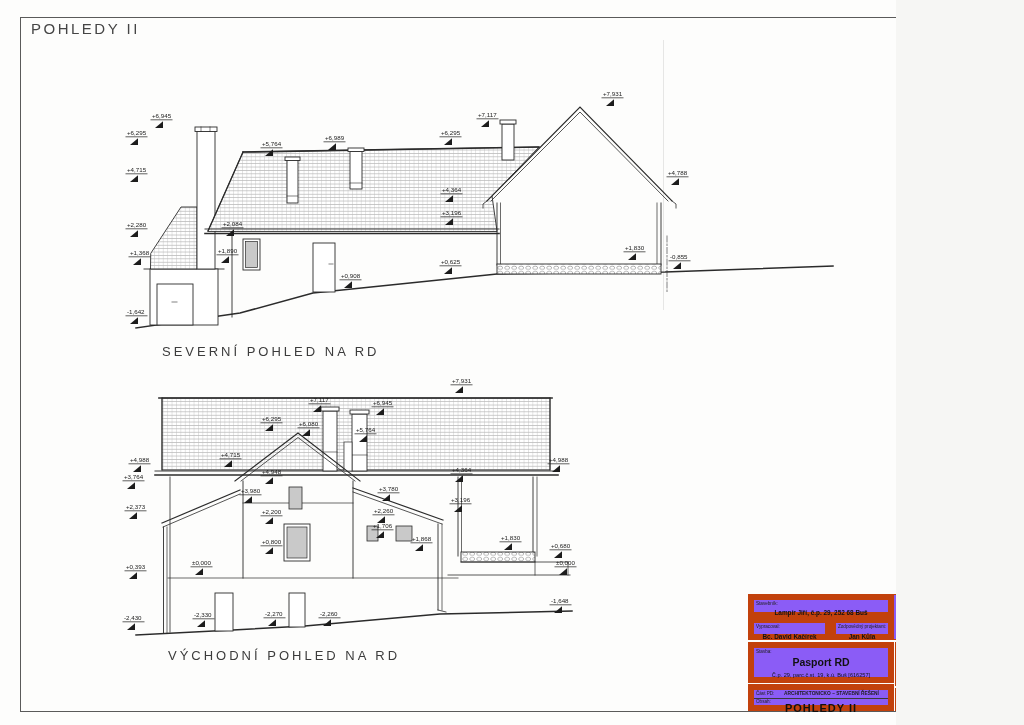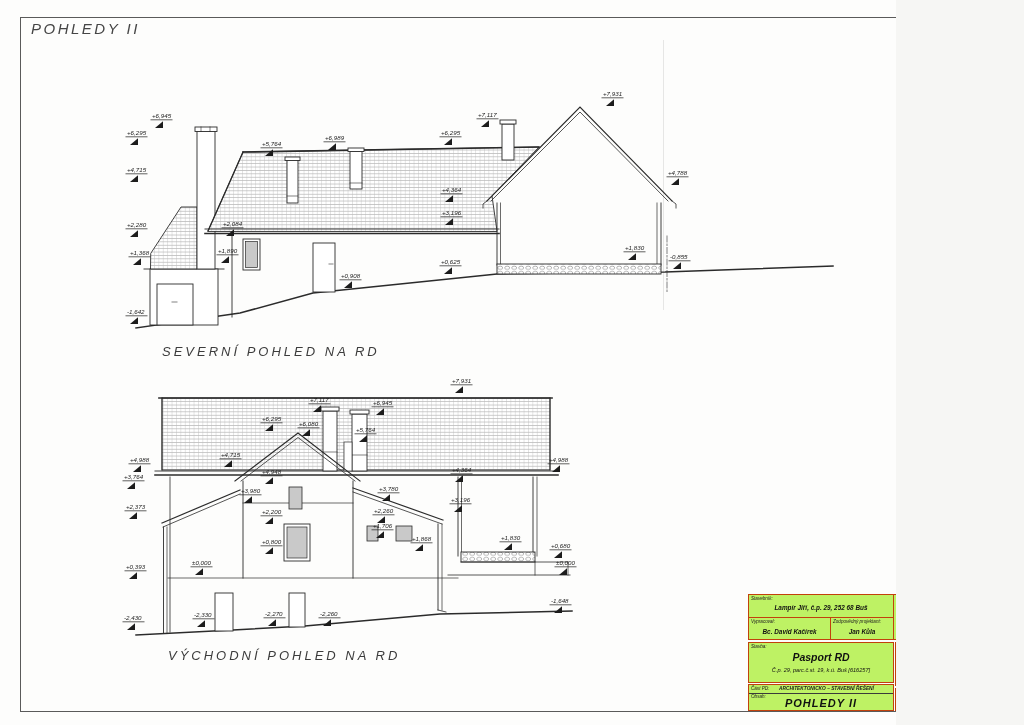--- a/index.html
+++ b/index.html
@@ -1,28 +1,28 @@
 <!DOCTYPE html>
 <html><head>
 <meta charset="utf-8">
 <style>
   html,body{margin:0;padding:0;background:#f6f6f4;}
   .sheet{position:relative;width:896px;height:725px;background:#fdfdfc;overflow:hidden;
-         font-family:"Liberation Sans",sans-serif;font-style:italic;}
+         font-family:"Liberation Sans",sans-serif;}
   .frame{position:absolute;left:20px;top:17px;width:986px;height:693px;border:1px solid #5a5a5a;}
   .sheet-title{position:absolute;left:31px;top:20px;font-size:15px;letter-spacing:2.5px;
                color:#454545;font-family:"Liberation Sans",sans-serif;}
   .crease{position:absolute;background:rgba(130,130,130,.18);}
   svg text{font-family:"Liberation Sans",sans-serif;}
   .dlabel{font-size:13px;letter-spacing:3px;fill:#3c3c3c;}
   .mtxt{font-size:6.2px;fill:#1c1c1c;}
   
   .tb{position:absolute;left:748px;top:594px;width:261px;height:117px;color:#1c1c1c;}
   .tb *{box-sizing:border-box;}
-  .cell{position:absolute;border:1px solid #c2410c;background:#bef264;}
+  .cell{position:absolute;border:6px solid #c2410c;background:#8b5cf6;}
   .lbl{position:absolute;left:2px;top:1px;font-size:4.6px;color:#222;}
   .cval{position:absolute;left:0;right:0;text-align:center;font-size:6.4px;font-weight:bold;color:#111;}
   .company-name{font-size:6.2px;font-weight:bold;text-decoration:underline;margin:2px 3px 1px 3px;}
   .company-line{font-size:4.3px;line-height:5.4px;margin:0 3px;color:#222;}
   .meta-row{position:absolute;left:0;right:0;height:10.5px;border-bottom:1px solid #3a3a3a;}
   .meta-lbl{position:absolute;left:2px;top:2px;font-size:4.6px;}
   .meta-val{position:absolute;left:57px;right:0;top:2px;text-align:center;font-size:5.4px;font-weight:bold;}
   .meta-div{position:absolute;left:56px;top:0;bottom:0;width:1px;background:#3a3a3a;}
 </style>
 </head>

